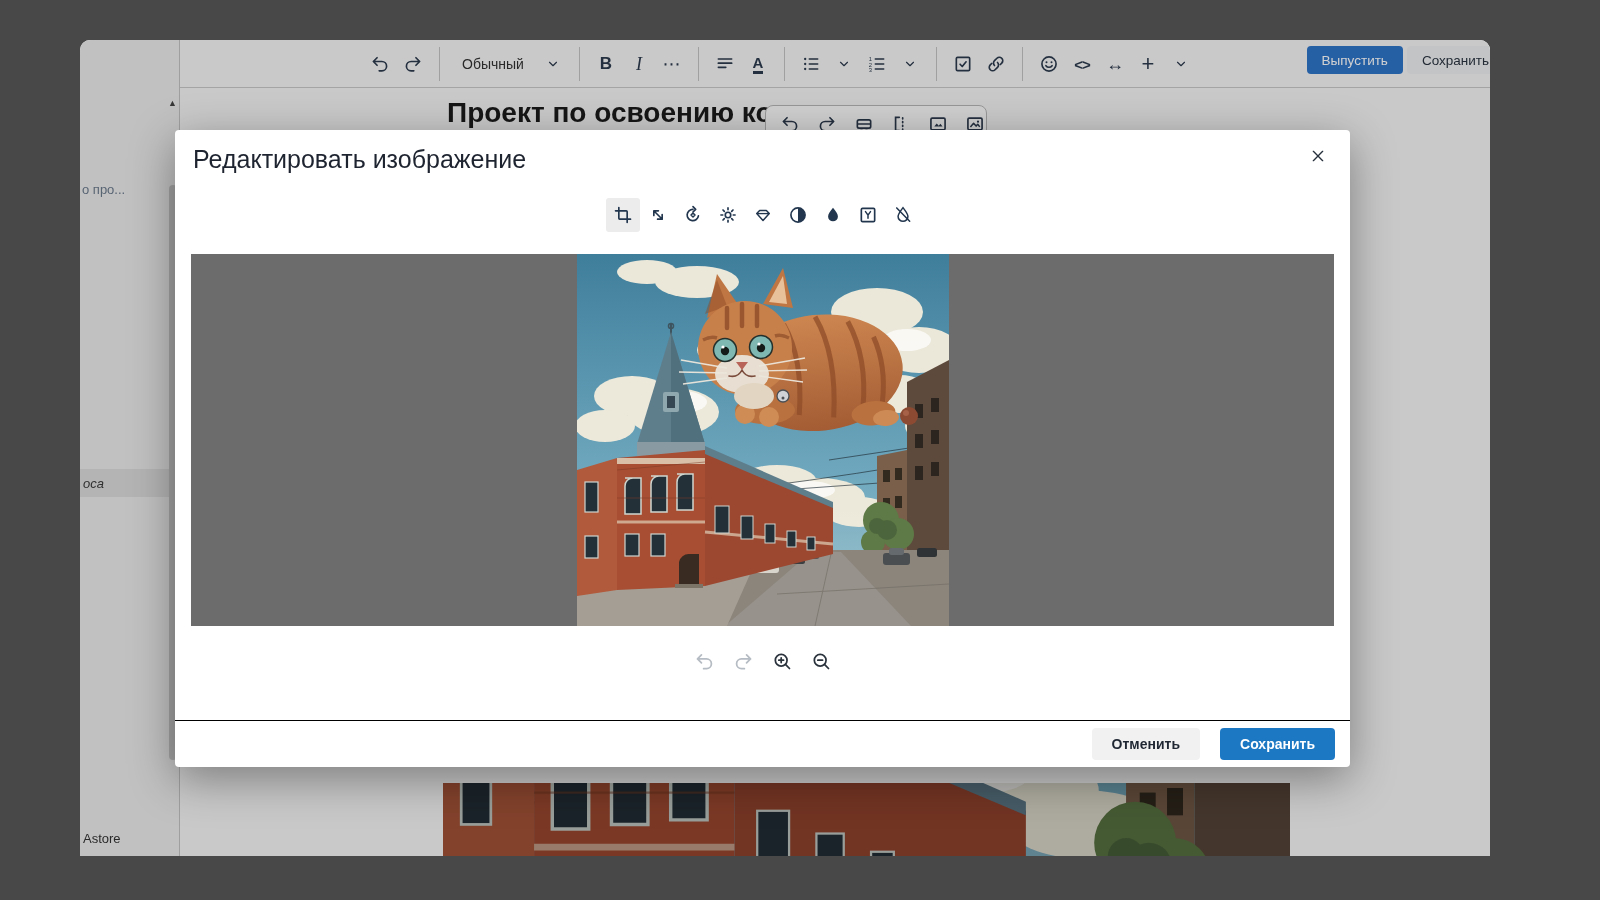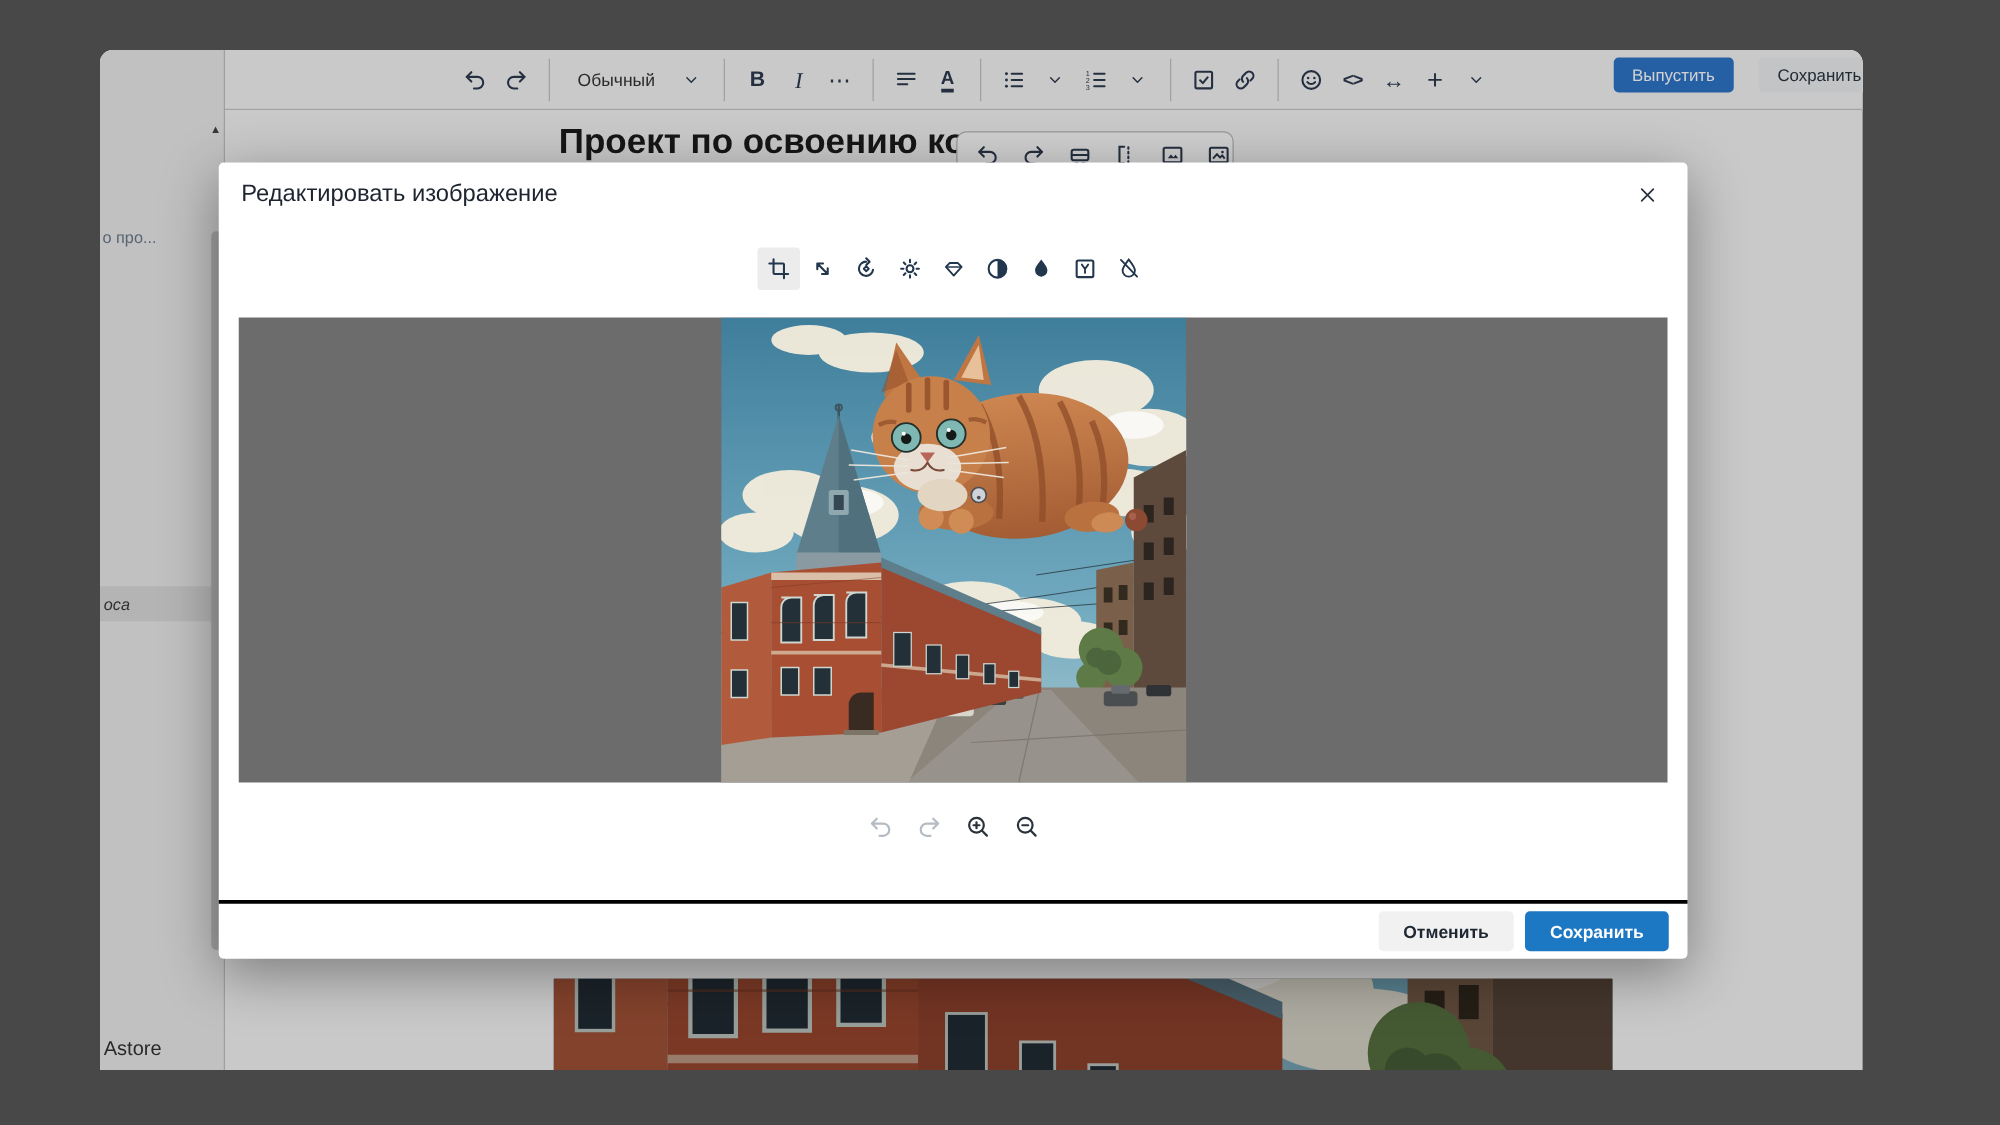--- a/index.html
+++ b/index.html
@@ -12,21 +12,21 @@
   .dim-overlay { position:absolute; inset:0; background:rgba(0,0,0,0.18); z-index:5; }
 
   
   .sidebar { position:absolute; left:0; top:0; width:100px; height:816px;
     background:#ececec; border-right:1px solid #c2c2c2; }
   .sb-up { position:absolute; left:88px; top:58px; font-size:9px; color:#444; }
   .sb-frag-top { position:absolute; left:2px; top:142px; font-size:13px; color:#6b7a8c; white-space:nowrap; }
   .sb-row-selected { position:absolute; left:0; top:429px; width:100px; height:28px;
     background:#dcdcdc; display:flex; align-items:center; }
   .sb-row-selected span { margin-left:3px; font-size:13px; color:#3a3a3a;font-style:italic; }
-  .sb-frag-bottom { position:absolute; left:3px; top:791px; font-size:16px; color:#333; }
+  .sb-frag-bottom { position:absolute; left:3px; top:791px; font-size:13px; color:#333; }
   .sb-scrollbar { position:absolute; left:89px; top:145px; width:8px; height:575px;
     background:#c6c6c6; border-radius:4px; }
 
   
   .toolbar { position:absolute; left:100px; top:0; right:0; height:48px;
     background:#f6f6f6; border-bottom:1px solid #c9c9c9; }
   .tb-group { position:absolute; left:188px; top:0; height:48px;
     display:flex; align-items:center; gap:9px; color:#2c3a4d;text-align:center; }
   .tb-btn { display:flex; align-items:center; justify-content:center;
     min-width:24px; height:30px; cursor:pointer; color:#2c3a4d; }
@@ -36,21 +36,21 @@
   .tb-chev svg { width:14px; height:14px; }
   .tb-bold { font-weight:bold; font-size:17px; }
   .tb-italic { font-style:italic; font-family:"Liberation Serif", serif; font-size:18px; }
   .tb-more { font-size:18px; letter-spacing:1px; }
   .tb-colorA { font-size:15px; font-weight:bold; line-height:1;
     border-bottom:3px solid #2c3a4d; padding-bottom:1px; }
   .tb-code { font-size:15px; font-weight:bold; letter-spacing:-1px; }
   .tb-arrows { font-size:18px; }
   .tb-plus { font-size:22px; font-weight:300; }
 
-  .hdr-actions { position:absolute; top:6px; right:-14px; display:flex; gap:20px; }
+  .hdr-actions { position:absolute; top:6px; right:-14px; display:flex; gap:4px; }
   .btn-publish { height:28px; padding:0 15px; background:#2e74c9; color:#fff;
     border:none; border-radius:4px; font-size:13.5px; cursor:pointer;
     font-family:"Liberation Sans", sans-serif; }
   .btn-save-top { height:28px; padding:0 15px; background:#eef0f2; color:#2b3440;
     border:none; border-radius:4px; font-size:13.5px; cursor:pointer;
     font-family:"Liberation Sans", sans-serif; }
 
   
   .doc-title { position:absolute; left:367px; top:57px; font-size:28px;
     font-weight:600; color:#1c1c1c; white-space:nowrap; }
@@ -60,21 +60,21 @@
   .float-toolbar .tb-btn { height:24px; }
   .doc-image { position:absolute; left:363px; top:743px; width:847px; height:73px;
     overflow:hidden; background:#333; }
   .doc-image svg { position:absolute; left:0; top:-546px; width:847px; height:847px;
     filter:brightness(0.9); }
 
   
   .modal { position:absolute; left:175px; top:130px; width:1175px; height:637px;
     background:#ffffff; border-radius:4px; z-index:10;
     box-shadow:0 12px 45px rgba(0,0,0,0.38); }
-  .modal-title { position:absolute; left:18px; top:15px; font-size:19px; color:#1e2430; }
+  .modal-title { position:absolute; left:18px; top:15px; font-size:25px; color:#1e2430; }
   .modal-close { position:absolute; right:18px; top:12px; width:28px; height:28px;
     display:flex; align-items:center; justify-content:center; cursor:pointer; color:#26303c; }
   .modal-close svg { width:16px; height:16px; }
 
   .edit-tools { position:absolute; left:0; right:0; top:68px;
     display:flex; justify-content:center; gap:1px; }
   .tool-btn { width:34px; height:34px; display:flex; align-items:center;
     justify-content:center; border-radius:3px; cursor:pointer; color:#22364e; }
   .tool-btn svg { width:20px; height:20px; }
   .tool-btn.selected { background:#ececec; }
@@ -85,22 +85,22 @@
 
   .canvas-controls { position:absolute; left:0; right:0; top:518px;
     display:flex; justify-content:center; align-items:center; gap:13px; }
   .cc-btn { width:26px; height:26px; display:flex; align-items:center;
     justify-content:center; cursor:pointer; }
   .cc-btn svg { width:21px; height:21px; }
   .cc-disabled { color:#b6bcc3; }
   .cc-active { color:#2a323c; }
 
   .modal-footer { position:absolute; left:0; right:0; bottom:0; height:47px;
-    border-top:3px solid #000000; display:flex; align-items:center;
-    justify-content:flex-end; padding-right:15px; gap:9px; }
+    border-top:1px solid #000000; display:flex; align-items:center;
+    justify-content:flex-end; padding-right:15px; gap:20px; }
   .btn-cancel { height:32px; padding:0 20px; background:#f1f1f1; color:#1f2733;
     border:none; border-radius:4px; font-size:14px; font-weight:bold; cursor:pointer;
     font-family:"Liberation Sans", sans-serif; }
   .btn-save { height:32px; padding:0 20px; background:#1d78c4; color:#ffffff;
     border:none; border-radius:4px; font-size:14px; font-weight:bold; cursor:pointer;
     font-family:"Liberation Sans", sans-serif; }
 </style>
 </head>
 <body>
 

